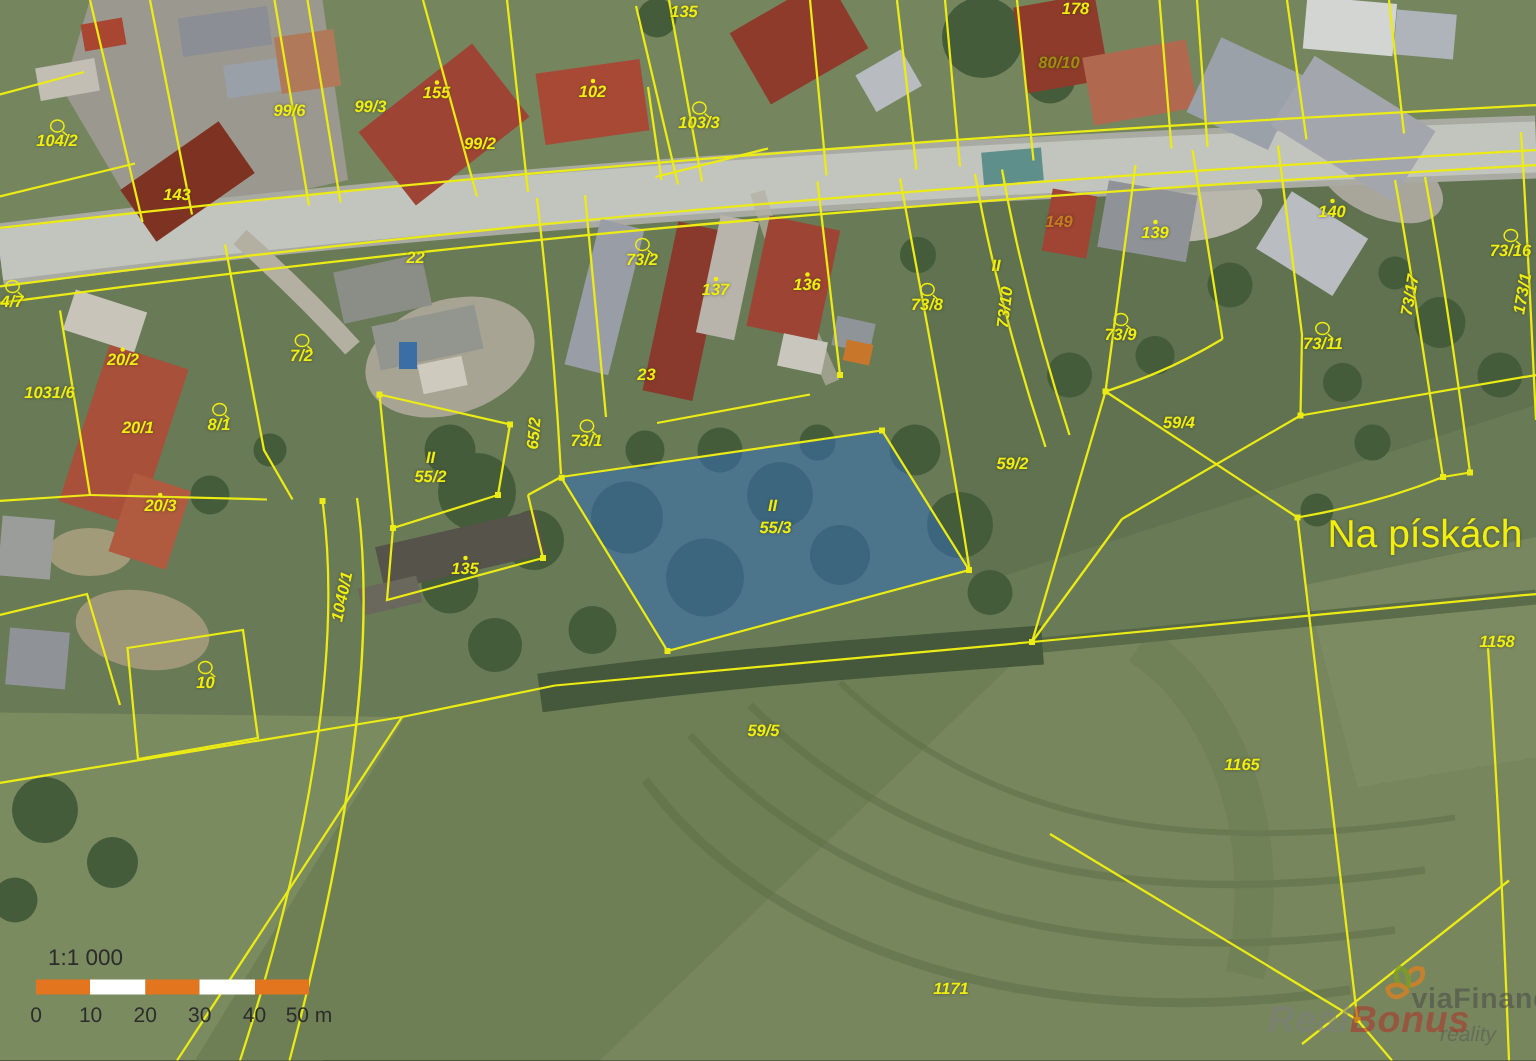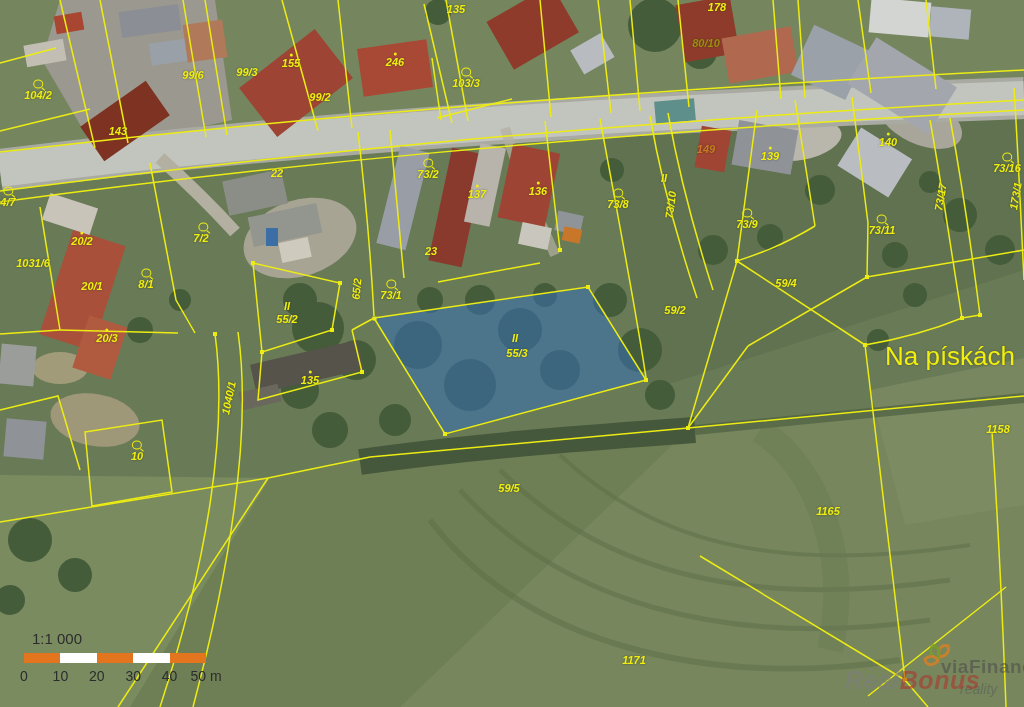--- a/index.html
+++ b/index.html
@@ -280,21 +280,21 @@
       </div>
       <div class="plabel" style="left: 291px; top: 61px;">
         <span class="sym-dot"></span>
         <span>155</span>
       </div>
       <div class="plabel" style="left: 320px; top: 97px;">
         <span>99/2</span>
       </div>
       <div class="plabel" style="left: 395px; top: 60px;">
         <span class="sym-dot"></span>
-        <span>246</span>
+        <span>102</span>
       </div>
       <div class="plabel" style="left: 466px; top: 78px;">
         <span class="sym-circle"></span>
         <span>103/3</span>
       </div>
       <div class="plabel" style="left: 456px; top: 9px;">
         <span>135</span>
       </div>
       <div class="plabel" style="left: 717px; top: 7px;">
         <span>178</span>
@@ -374,21 +374,21 @@
         <span>20/1</span>
       </div>
       <div class="plabel" style="left: 107px; top: 336px;">
         <span class="sym-dot"></span>
         <span>20/3</span>
       </div>
       <div class="plabel" style="left: 146px; top: 279px;">
         <span class="sym-circle"></span>
         <span>8/1</span>
       </div>
-      <div class="plabel" style="left: 201px; top: 233px; align-items: flex-end;">
+      <div class="plabel" style="left: 201px; top: 233px;">
         <span class="sym-circle"></span>
         <span>7/2</span>
       </div>
       <div class="plabel" style="left: 357px; top: 289px; transform: translate(-50%, -50%) rotate(-85deg);">
         <span>65/2</span>
       </div>
       <div class="plabel" style="left: 287px; top: 306px;">
         <span>II</span>
       </div>
       <div class="plabel" style="left: 287px; top: 319px;">

